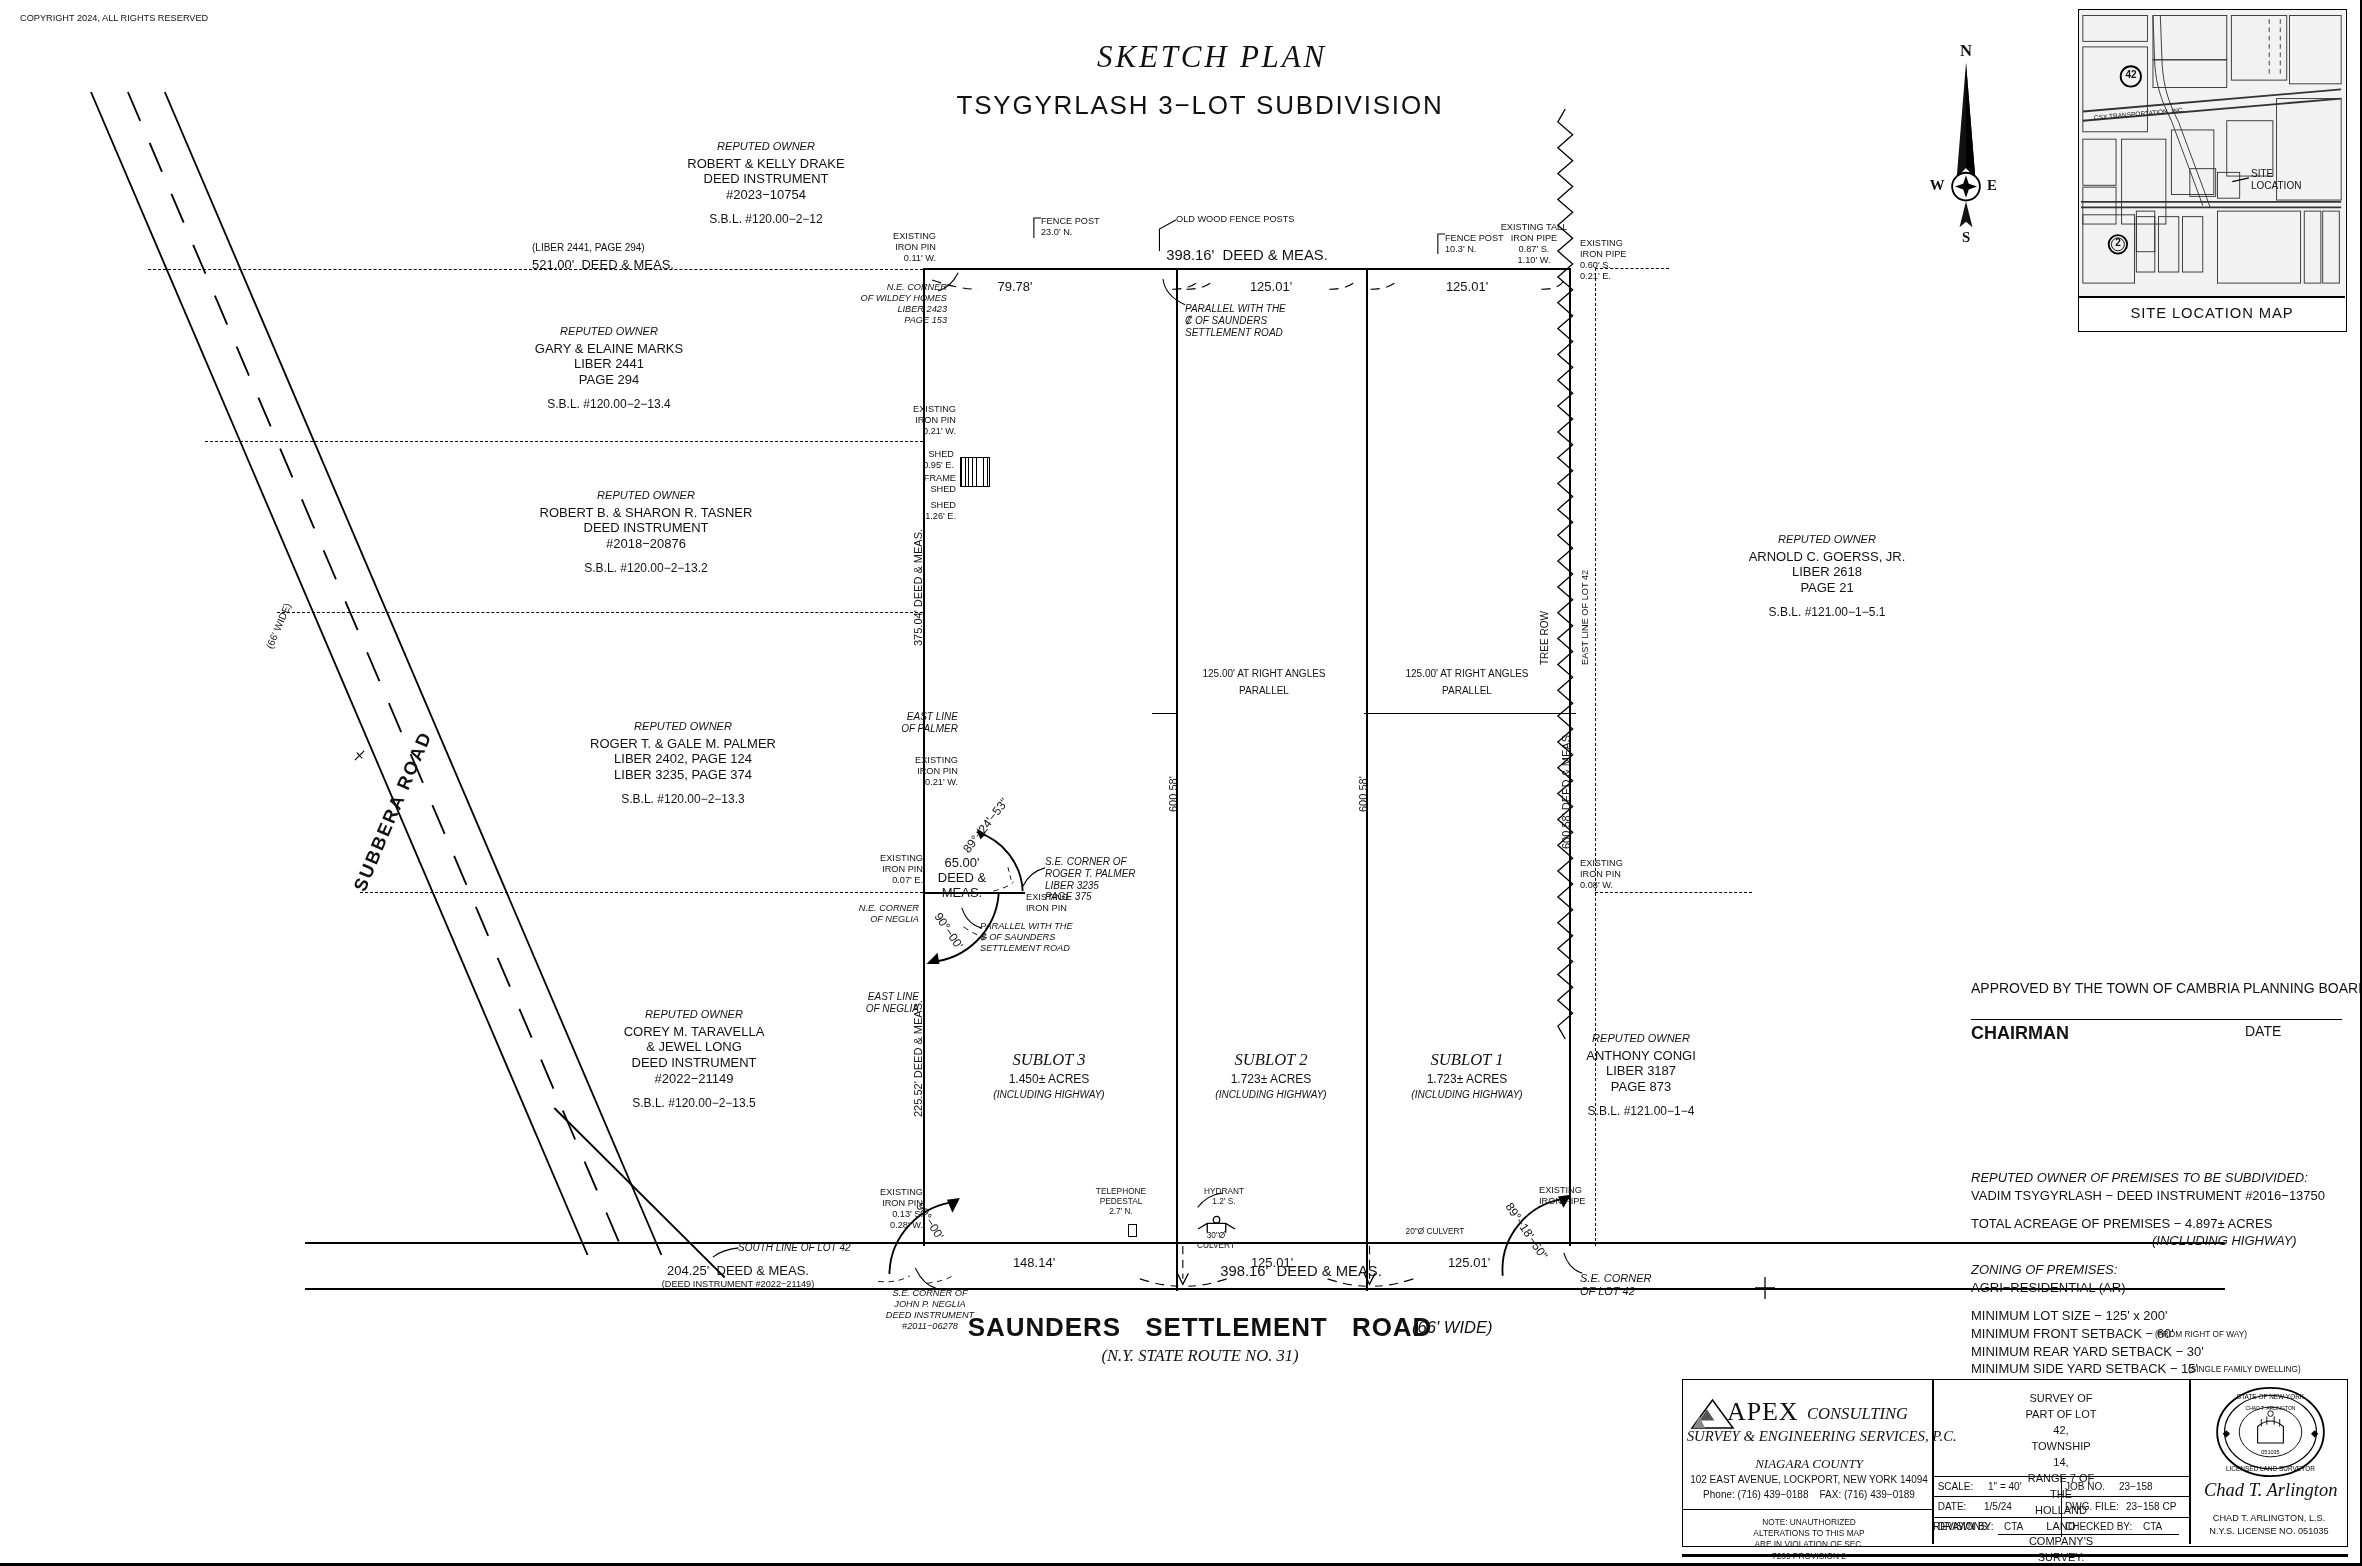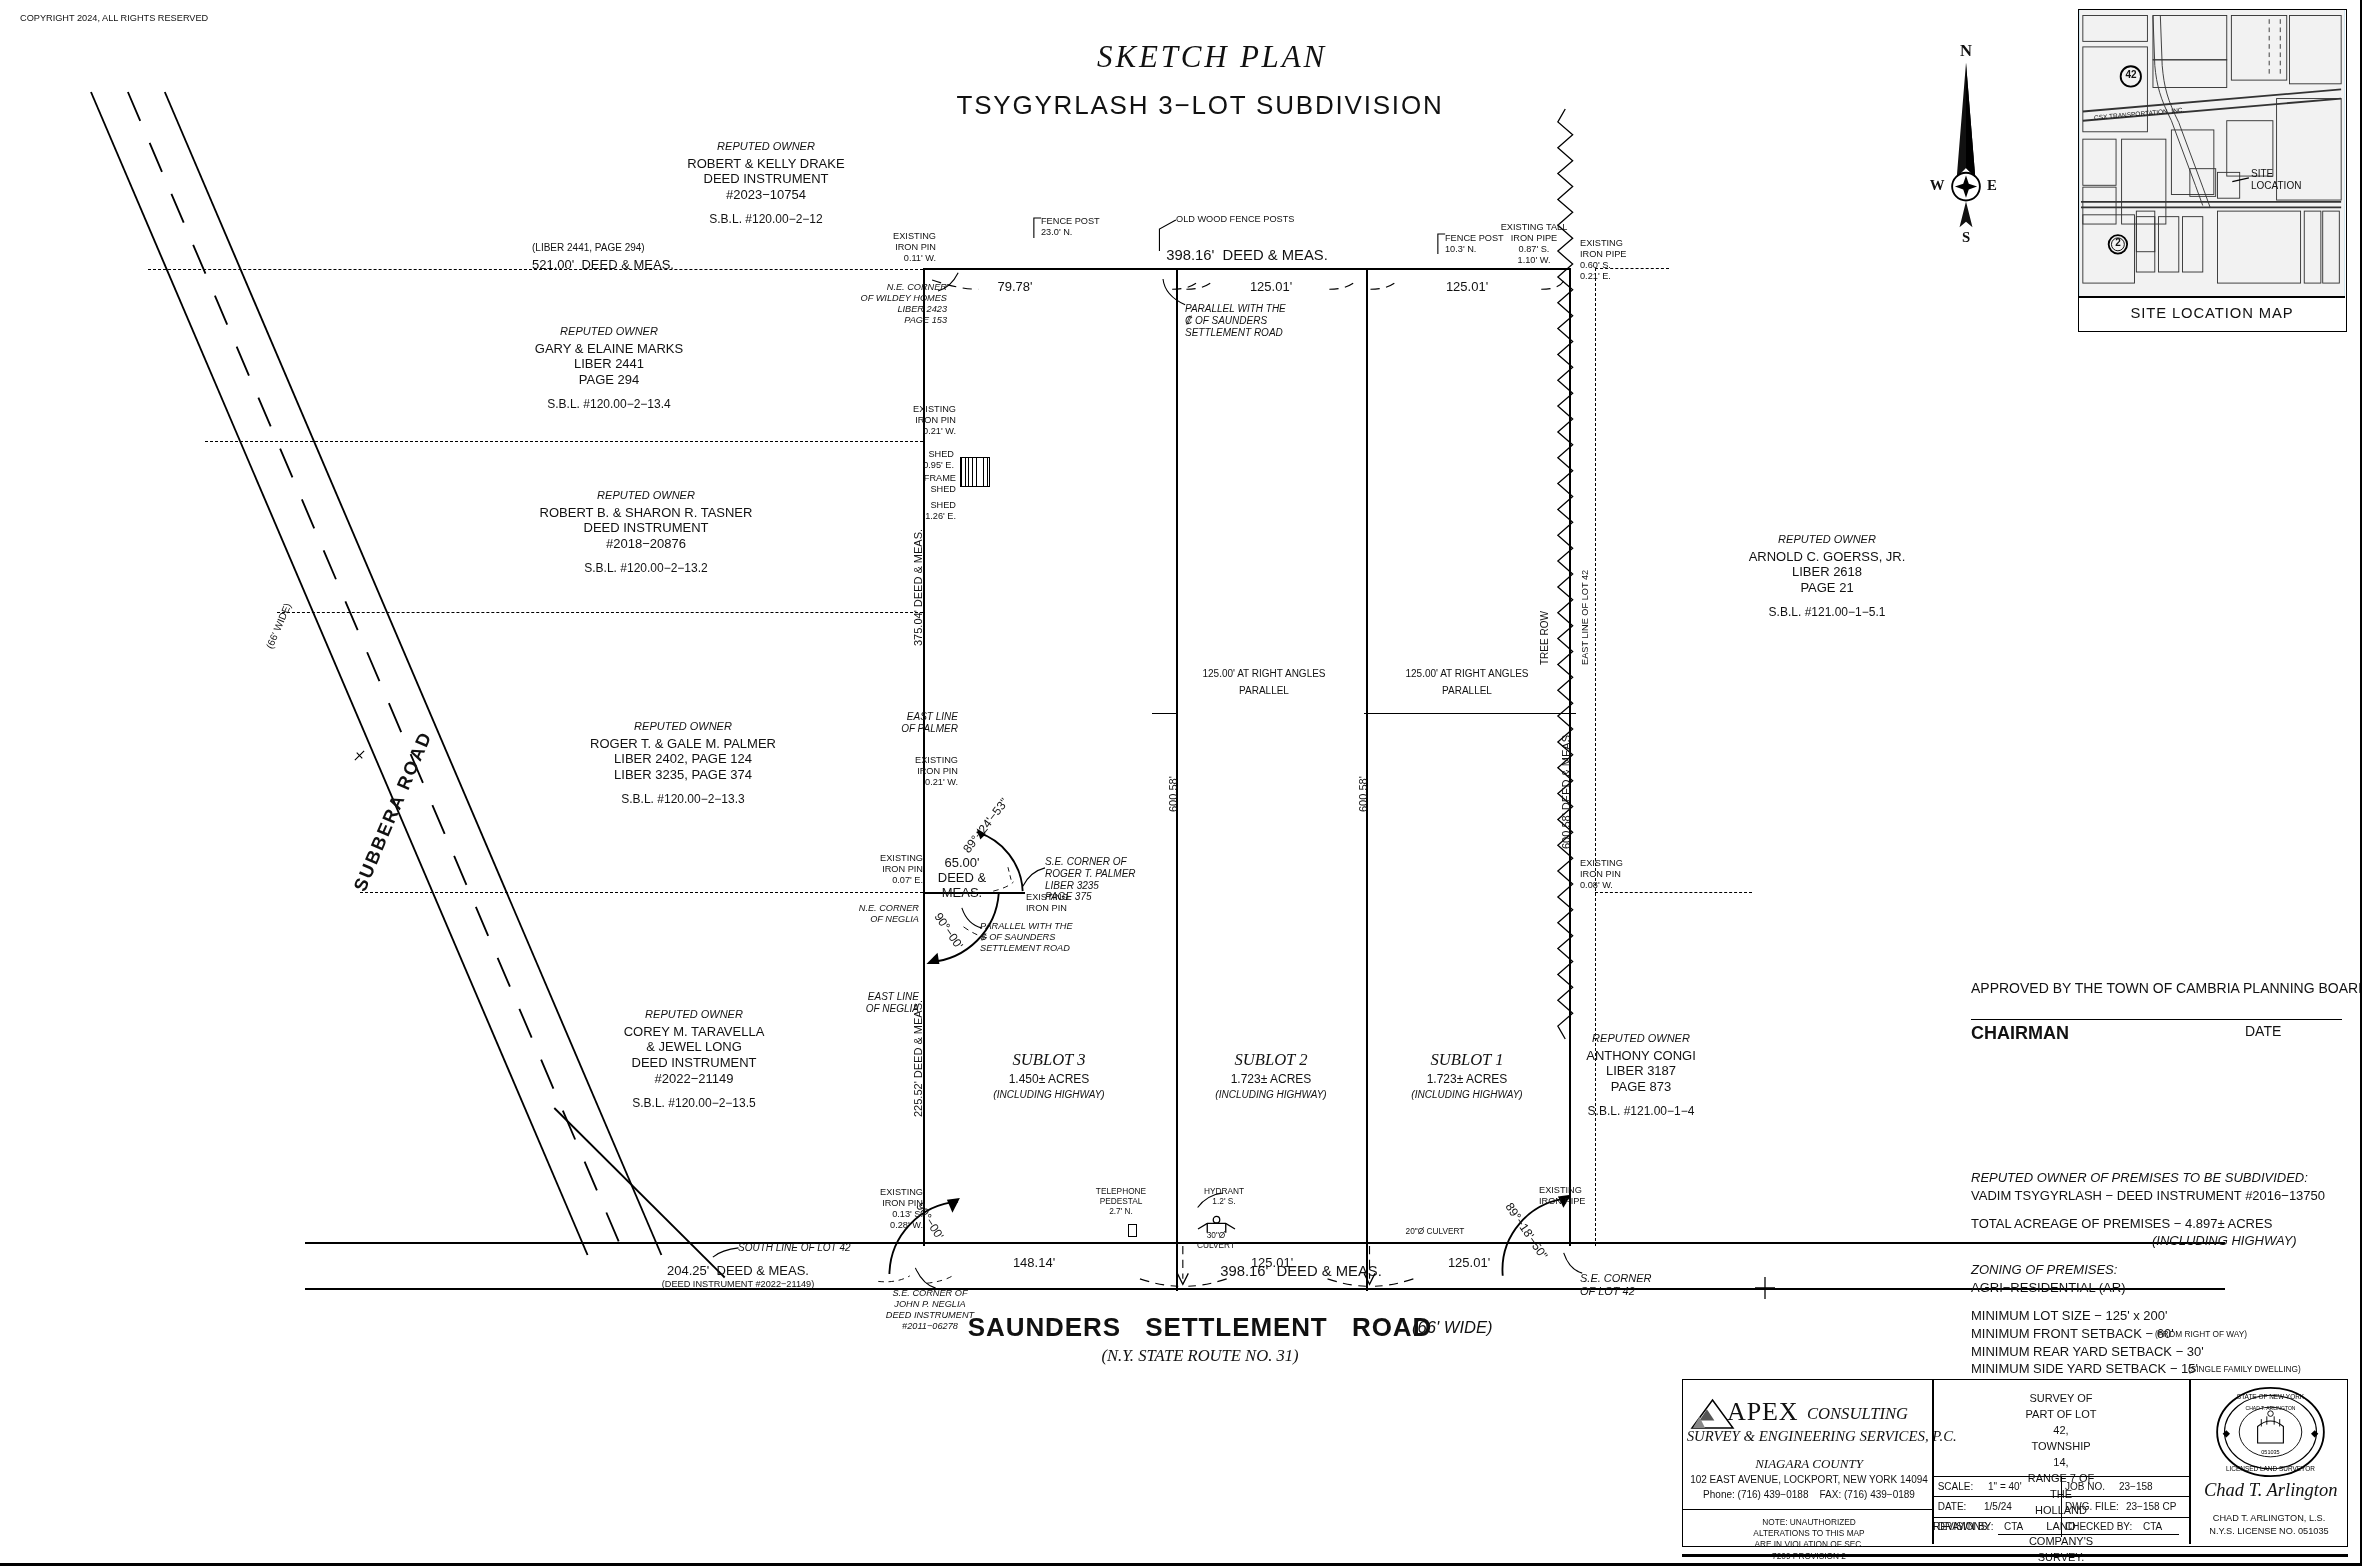--- a/index.html
+++ b/index.html
@@ -55,21 +55,21 @@
       <polygon points="55,140 58,149 67,152 58,155 55,164 52,155 43,152 52,149" fill="#000"></polygon>
       <polygon points="55,168 48,196 55,190 62,196" fill="#111"></polygon>
     </svg>
     <div class="t f18 bold serif c" style="left:51px;top:-5.5px;">N</div>
     <div class="t f16 bold serif" style="left:72px;top:131px;">E</div>
     <div class="t f16 bold serif r" style="left:29.5px;top:131px;">W</div>
     <div class="t f16 bold serif c" style="left:51px;top:183px;">S</div>
   </div>
 
   <div class="box" style="left:2078px;top:9.2px;width:269px;height:323px;">
-    <div class="abs" style="left:0;top:0;width:266px;height:286px;background:#0ea5e9;overflow:hidden;">
+    <div class="abs" style="left:0;top:0;width:266px;height:286px;background:#fef9c3;overflow:hidden;">
       <svg width="266" height="286" viewBox="0 0 288 310">
         <rect x="0" y="0" width="288" height="310" fill="#f2f2f2"></rect>
         <g stroke="#333" stroke-width="1" fill="none">
           <rect x="4" y="6" width="70" height="28"></rect>
           <rect x="4" y="40" width="70" height="92"></rect>
           <rect x="80" y="6" width="80" height="48"></rect>
           <rect x="80" y="54" width="80" height="30"></rect>
           <rect x="165" y="6" width="60" height="70"></rect>
           <rect x="228" y="6" width="56" height="74"></rect>
           <path d="M4 110 L284 86" stroke-width="2"></path>

